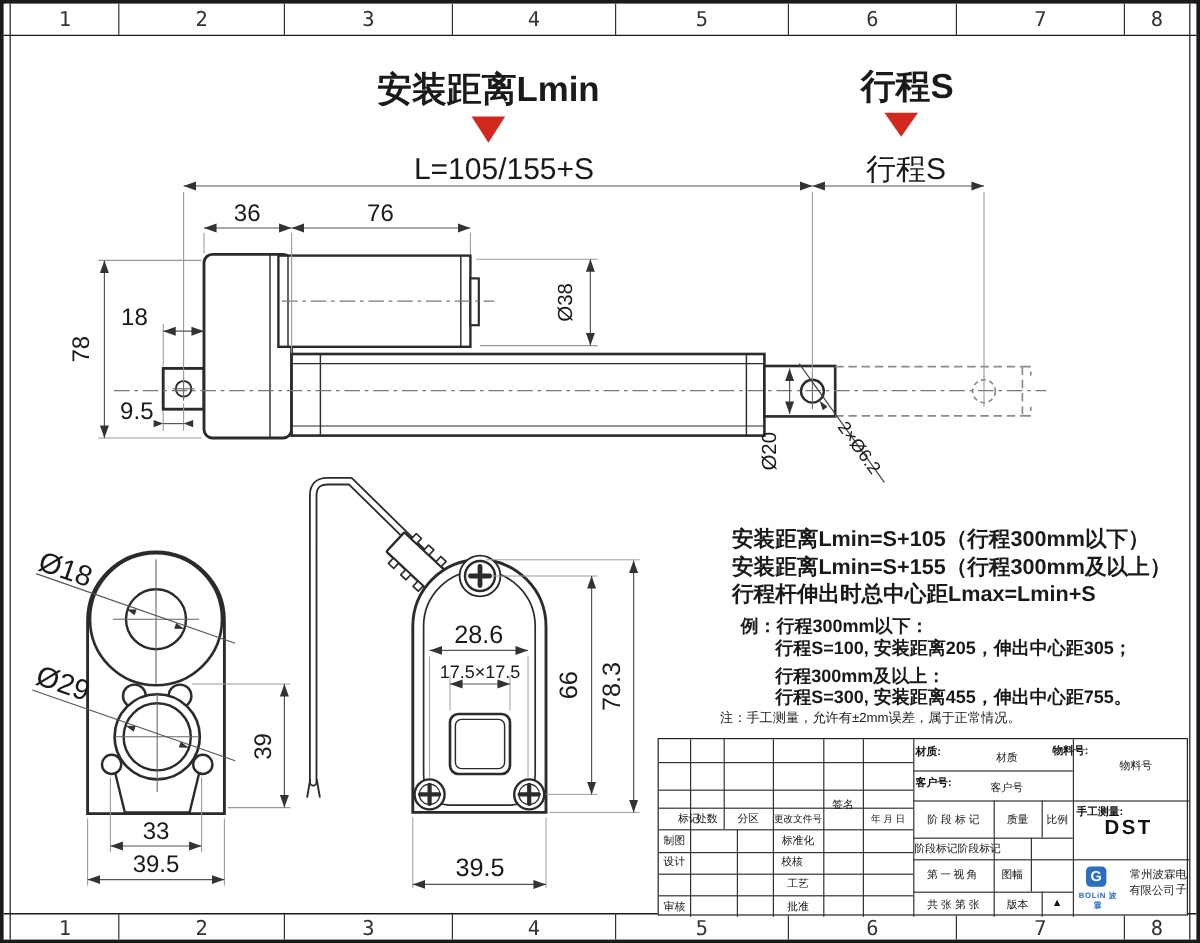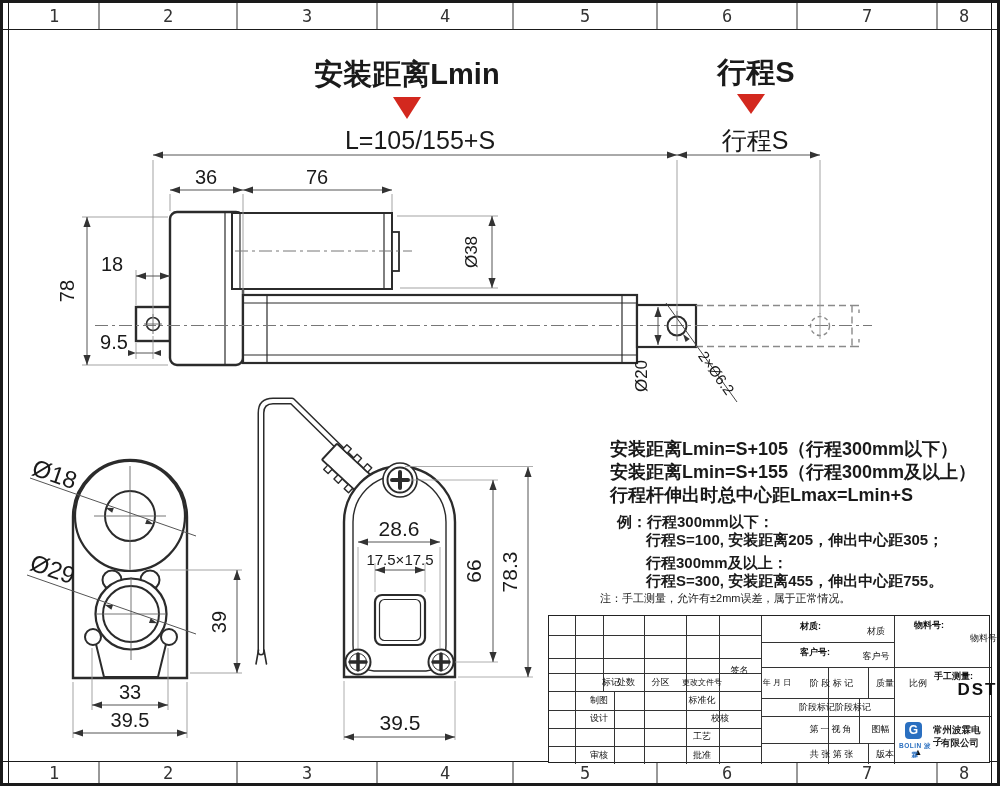--- a/index.html
+++ b/index.html
@@ -5,27 +5,27 @@
   html,body{margin:0;padding:0;background:#e8e8e8;}
   .sheet{position:relative;width:1000px;height:786px;background:#ffffff;overflow:hidden;
          font-family:"Liberation Sans",sans-serif;}
   svg{position:absolute;left:0;top:0;}
   svg text{font-family:"Liberation Sans",sans-serif;fill:#1a1a1a;}
   .zone-num{font-family:"DejaVu Sans Mono",monospace;fill:#333;font-size:17px;}
   
   .tb{position:absolute;left:548px;top:615px;width:442px;height:148px;
       border:1.5px solid #222;box-sizing:border-box;background:#fff;}
   .tb .ln{position:absolute;background:#333;}
-  .tb .cell{position:absolute;font-size:9px;color:#111;line-height:12px;white-space:nowrap;margin-left:37px;}
+  .tb .cell{position:absolute;font-size:9px;color:#111;line-height:12px;white-space:nowrap;}
   .tb .ctr{text-align:center;}
   .tb .bold{font-weight:bold;}
   .logo-icon{position:absolute;width:17px;height:17px;background:#2a6fc0;border-radius:4px;
              color:#fff;font-size:12px;font-weight:bold;text-align:center;line-height:17px;}
   .logo-text{position:absolute;color:#2a6fc0;font-size:6.5px;font-weight:bold;letter-spacing:.5px;}
-  .company{position:absolute;font-size:9.5px;font-weight:bold;color:#222;line-height:12px;}
+  .company{position:absolute;font-size:9.5px;font-weight:normal;color:#222;line-height:12px;text-align:right;}
   .tri{font-size:12px;color:#111;}
 </style>
 </head>
 <body>
 
 <div class="sheet">
 
 <svg width="1000" height="786" viewBox="0 0 1000 786">
   <defs>
     <marker id="ar" viewBox="0 0 10 8" markerWidth="11" markerHeight="8.8" refX="9.5" refY="4" orient="auto-start-reverse">
@@ -318,21 +318,21 @@
   <div class="cell ctr" style="left:12px;top:60px;width:26px">标记</div>
   <div class="cell ctr" style="left:26px;top:60px;width:28px">处数</div>
   <div class="cell ctr" style="left:54px;top:60px;width:41px">分区</div>
   <div class="cell ctr" style="left:95px;top:61px;width:42px;font-size:8px">更改文件号</div>
   <div class="cell ctr" style="left:137px;top:48px;width:33px">签名</div>
   <div class="cell ctr" style="left:170px;top:61px;width:42px;font-size:8px">年 月 日</div>
 
   <div class="cell ctr" style="left:0;top:78px;width:26px">制图</div>
   <div class="cell ctr" style="left:95px;top:78px;width:42px">标准化</div>
   <div class="cell ctr" style="left:0;top:96px;width:26px">设计</div>
-  <div class="cell ctr" style="left:113px;top:96px;width:42px">校核</div>
+  <div class="cell ctr" style="left:90px;top:96px;width:42px">校核</div>
   <div class="cell ctr" style="left:0;top:114px;width:26px"></div>
   <div class="cell ctr" style="left:95px;top:114px;width:42px">工艺</div>
   <div class="cell ctr" style="left:0;top:133px;width:26px">审核</div>
   <div class="cell ctr" style="left:95px;top:133px;width:42px">批准</div>
 
   <div class="cell bold" style="left:214px;top:4px">材质:</div>
   <div class="cell ctr" style="left:240px;top:9px;width:100px">材质</div>
   <div class="cell bold" style="left:214px;top:30px">客户号:</div>
   <div class="cell ctr" style="left:240px;top:34px;width:100px">客户号</div>
   <div class="cell ctr" style="left:212px;top:61px;width:67px">阶 段 标 记</div>

